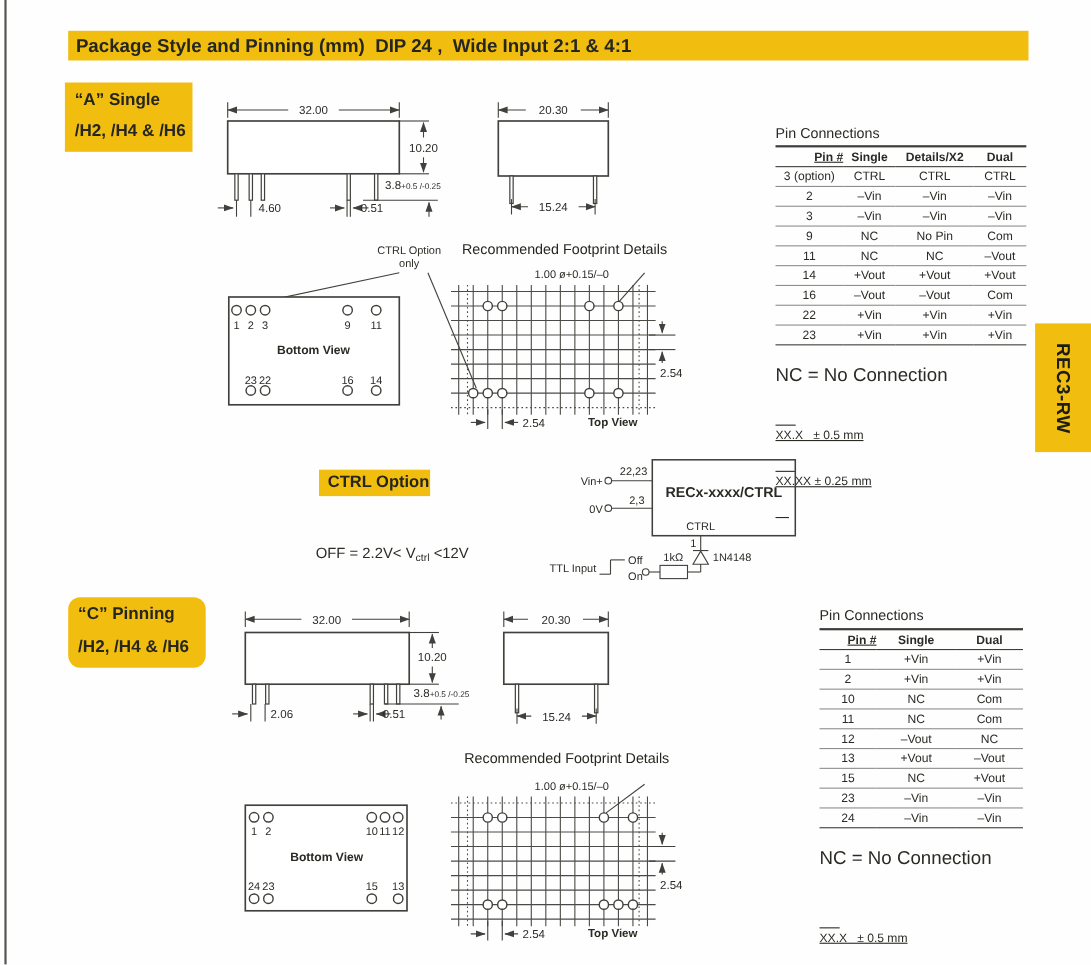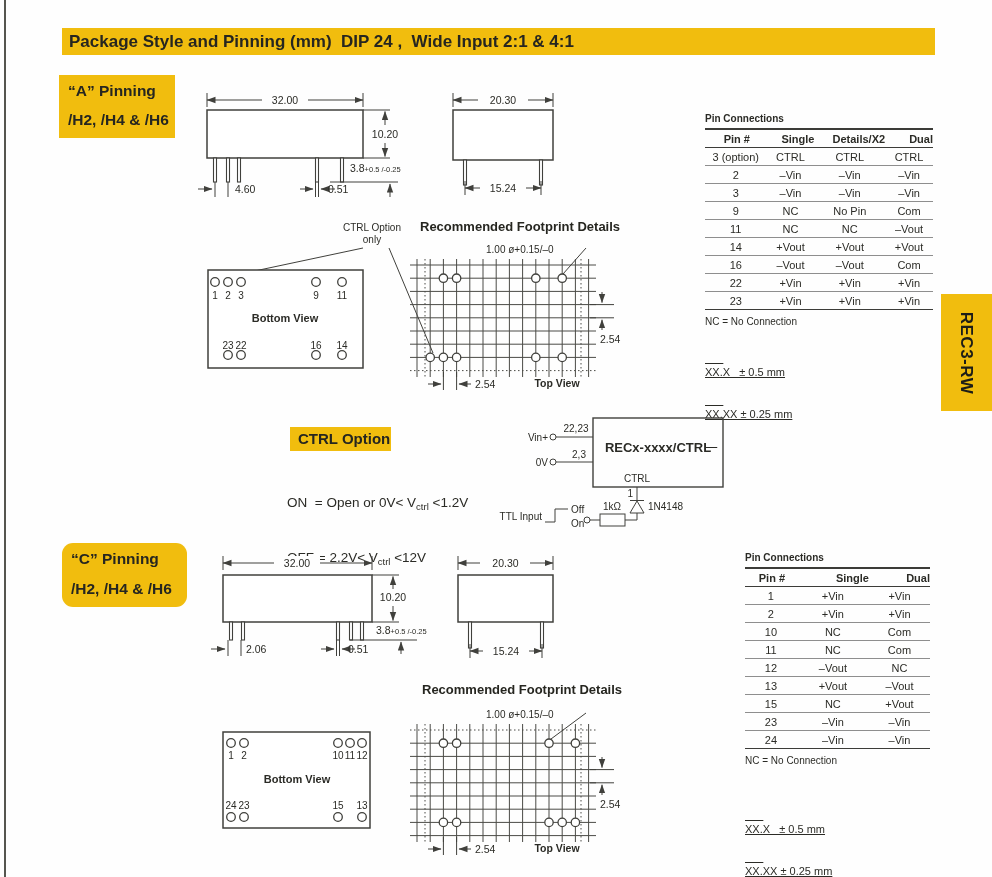--- a/index.html
+++ b/index.html
@@ -9,41 +9,41 @@
   .header-bar{position:absolute;left:62px;top:28px;width:873px;height:27px;background:#f1bd0e;
               font-size:17px;font-weight:bold;line-height:27px;padding-left:7px;box-sizing:border-box;
               color:#262620;white-space:pre;}
   .pin-label-box{position:absolute;background:#f1bd0e;color:#262620;font-size:15.5px;font-weight:bold;
                  display:flex;flex-direction:column;justify-content:space-between;
                  padding:7px 0 9px 9px;box-sizing:border-box;}
   .side-tab{position:absolute;left:941px;top:294px;width:51px;height:117px;background:#f1bd0e;
             display:flex;align-items:center;justify-content:center;}
   .side-tab-text{transform:rotate(90deg);font-size:17px;font-weight:bold;color:#1d1d18;
                  letter-spacing:0.5px;white-space:nowrap;}
-  .fp-title{position:absolute;font-size:13px;font-weight:bold;color:#262620;white-space:nowrap;}
+  .fp-title{position:absolute;font-size:13px;font-weight:normal;color:#262620;white-space:nowrap;}
   .ctrl-chip{position:absolute;left:290px;top:427px;width:101px;height:24px;background:#f1bd0e;
              font-size:15px;font-weight:bold;color:#262620;line-height:24px;padding-left:8px;
              box-sizing:border-box;}
   .ctrl-lines{position:absolute;left:287px;top:460px;font-size:13.5px;line-height:17px;white-space:pre;}
   .sub{font-size:9.5px;vertical-align:-3px;}
   .pin-table{position:absolute;font-size:11px;}
-  .pt-title{font-size:10px;font-weight:bold;border-bottom:2px solid #3c3c38;padding-bottom:4px;}
+  .pt-title{font-size:13px;font-weight:normal;border-bottom:2px solid #3c3c38;padding-bottom:4px;}
   table.pt{border-collapse:collapse;width:100%;}
-  table.pt th{font-size:11px;font-weight:bold;border-bottom:1.5px solid #3c3c38;padding:3px 0 2px 0;text-align:right;}
-  table.pt th:first-child{text-align:center;padding-left:2px;}
+  table.pt th{font-size:11px;font-weight:bold;border-bottom:1.5px solid #3c3c38;padding:3px 0 2px 0;text-align:center;}
+  table.pt th:first-child{text-align:right;padding-left:2px;text-decoration:underline;}
   table.pt td{border-bottom:1px solid #8e8e8e;padding:2.5px 0;text-align:center;}
   table.pt tbody tr:last-child td{border-bottom:1.5px solid #3c3c38;}
   .pt4 th:nth-child(1),.pt4 td:nth-child(1){width:27%;}
   .pt4 th:nth-child(2),.pt4 td:nth-child(2){width:21%;}
   .pt4 th:nth-child(3),.pt4 td:nth-child(3){width:31%;}
   .pt4 th:nth-child(4),.pt4 td:nth-child(4){width:21%;}
   .pt3 th:nth-child(1),.pt3 td:nth-child(1){width:28%;}
   .pt3 th:nth-child(2),.pt3 td:nth-child(2){width:39%;}
   .pt3 th:nth-child(3),.pt3 td:nth-child(3){width:33%;}
-  .pt-note{margin-top:6px;font-size:10px;}
+  .pt-note{margin-top:17px;font-size:17px;}
   .pt-tol{font-size:11px;line-height:14px;white-space:pre;text-decoration:underline;}
   .tol-a{margin-top:10px;}
   .tol-c{margin-top:28px;}
   svg{position:absolute;overflow:visible;}
   svg text{font-family:"Liberation Sans",sans-serif;fill:#2b2b26;font-size:10.5px;}
   .f10{font-size:10px;} .f7{font-size:7.5px;} .fb11{font-size:11px;font-weight:bold;}
   .fb13{font-size:13px;font-weight:bold;} .fb105{font-size:10.5px;font-weight:bold;}
   .mid{text-anchor:middle;} .end{text-anchor:end;}
   .ln{stroke:#40403c;stroke-width:1.4;fill:none;}
   .thin{stroke:#40403c;stroke-width:1;fill:none;}
@@ -70,21 +70,21 @@
     </defs>
   </svg>
 
   <div class="left-rule"></div>
   <div class="header-bar">Package Style and Pinning (mm)  DIP 24 ,  Wide Input 2:1 &amp; 4:1</div>
   <div class="side-tab">
     <div class="side-tab-text">REC3-RW</div>
   </div>
 
   <div class="pin-label-box" style="left:59px;top:75px;width:116px;height:63px;">
-    <div>“A” Pinning</div>
+    <div>“A” Single</div>
     <div>/H2, /H4 &amp; /H6</div>
   </div>
 
   <svg style="left:180px;top:85px;" width="240" height="120">
     <g>
       <line class="thin" x1="27" y1="8" x2="27" y2="22"></line>
         <line class="thin" x1="183" y1="8" x2="183" y2="22"></line>
       <line class="thin" x1="27" y1="15" x2="183" y2="15" marker-start="url(#as)" marker-end="url(#ae)"></line>
       <rect class="wbg" x="82" y="8" width="46" height="14"></rect>
       <text class="mid" x="105" y="19">32.00</text>
@@ -312,21 +312,20 @@
     </table>
     <div class="pt-note">NC = No Connection</div>
     <div class="pt-tol tol-a">
       <div>XX.X   ± 0.5 mm</div>
       <div>XX.XX ± 0.25 mm</div>
     </div>
   </div>
 
   <div class="ctrl-chip">CTRL Option</div>
   <div class="ctrl-lines">
-    <div><span>ON  = Open or 0V&lt; V</span><span class="sub">ctrl</span><span> &lt;1.2V</span></div>
     <div><span>OFF = 2.2V&lt; V</span><span class="sub">ctrl</span><span> &lt;12V</span></div>
   </div>
 
   <svg style="left:480px;top:410px;" width="290" height="135">
     <rect class="ln" x="113" y="8" width="130" height="69" fill="#fff"></rect>
     <text class="mid fb13" x="178" y="42">RECx-xxxx/CTRL</text>
     <g>
       <circle class="thin" cx="73" cy="27" r="3" fill="#fff"></circle>
         <line class="thin" x1="76" y1="27" x2="113" y2="27"></line>
       <text class="end f10" x="68" y="31">Vin+</text>

